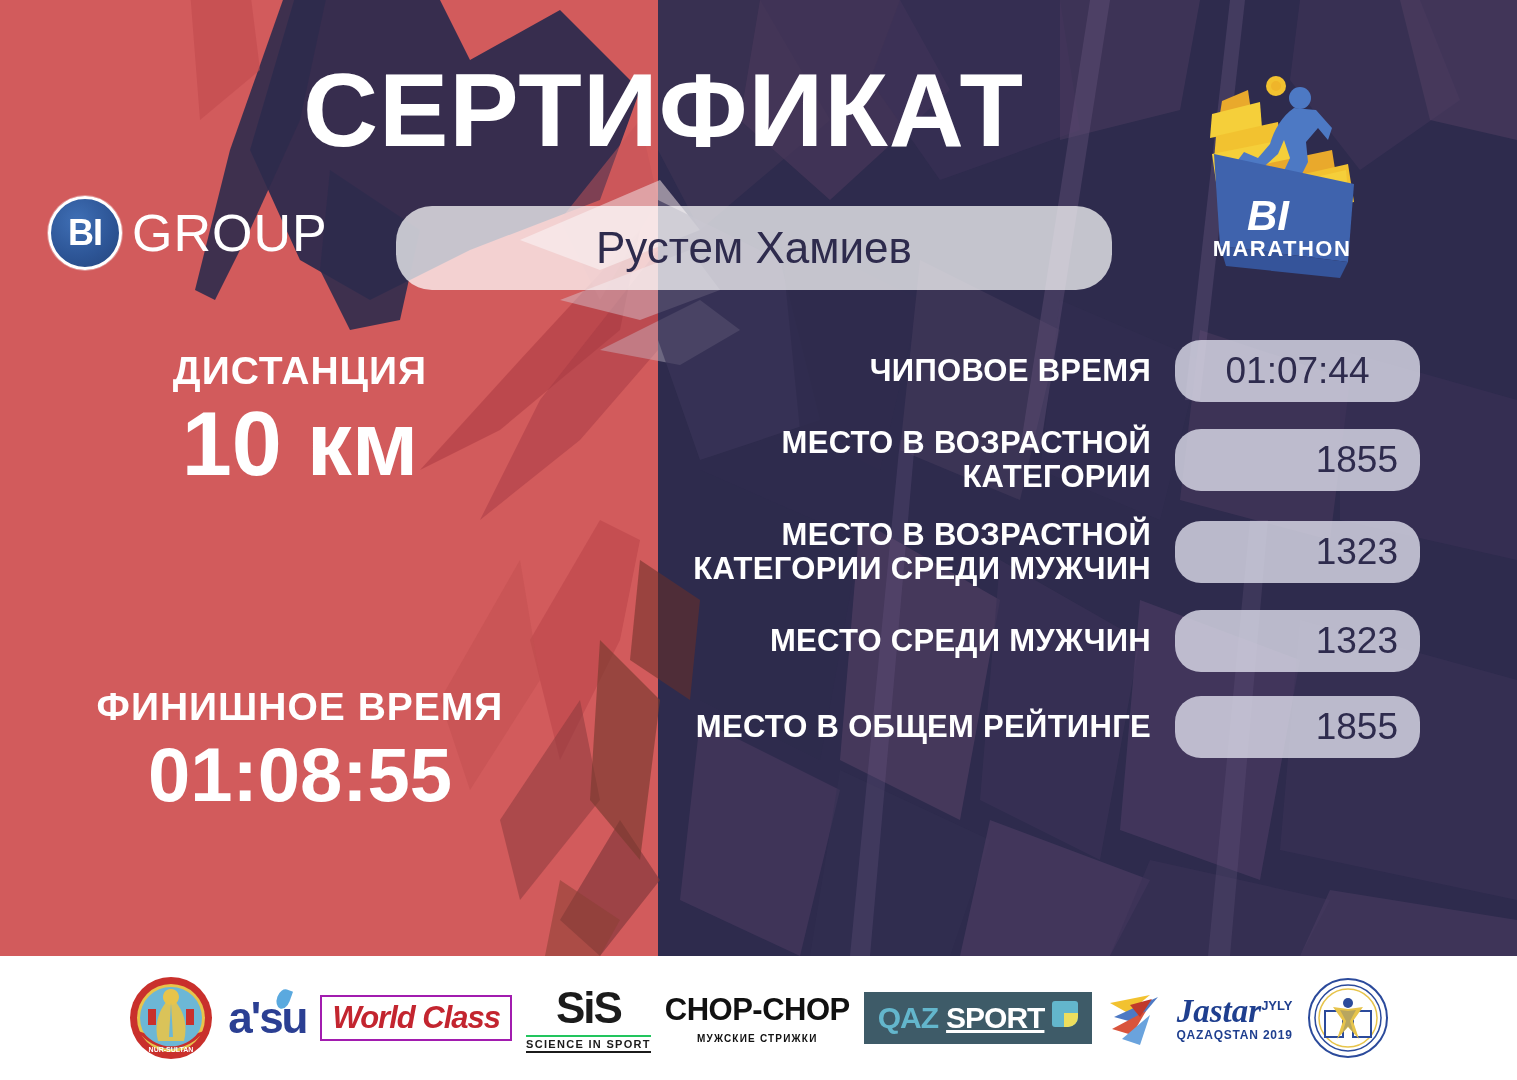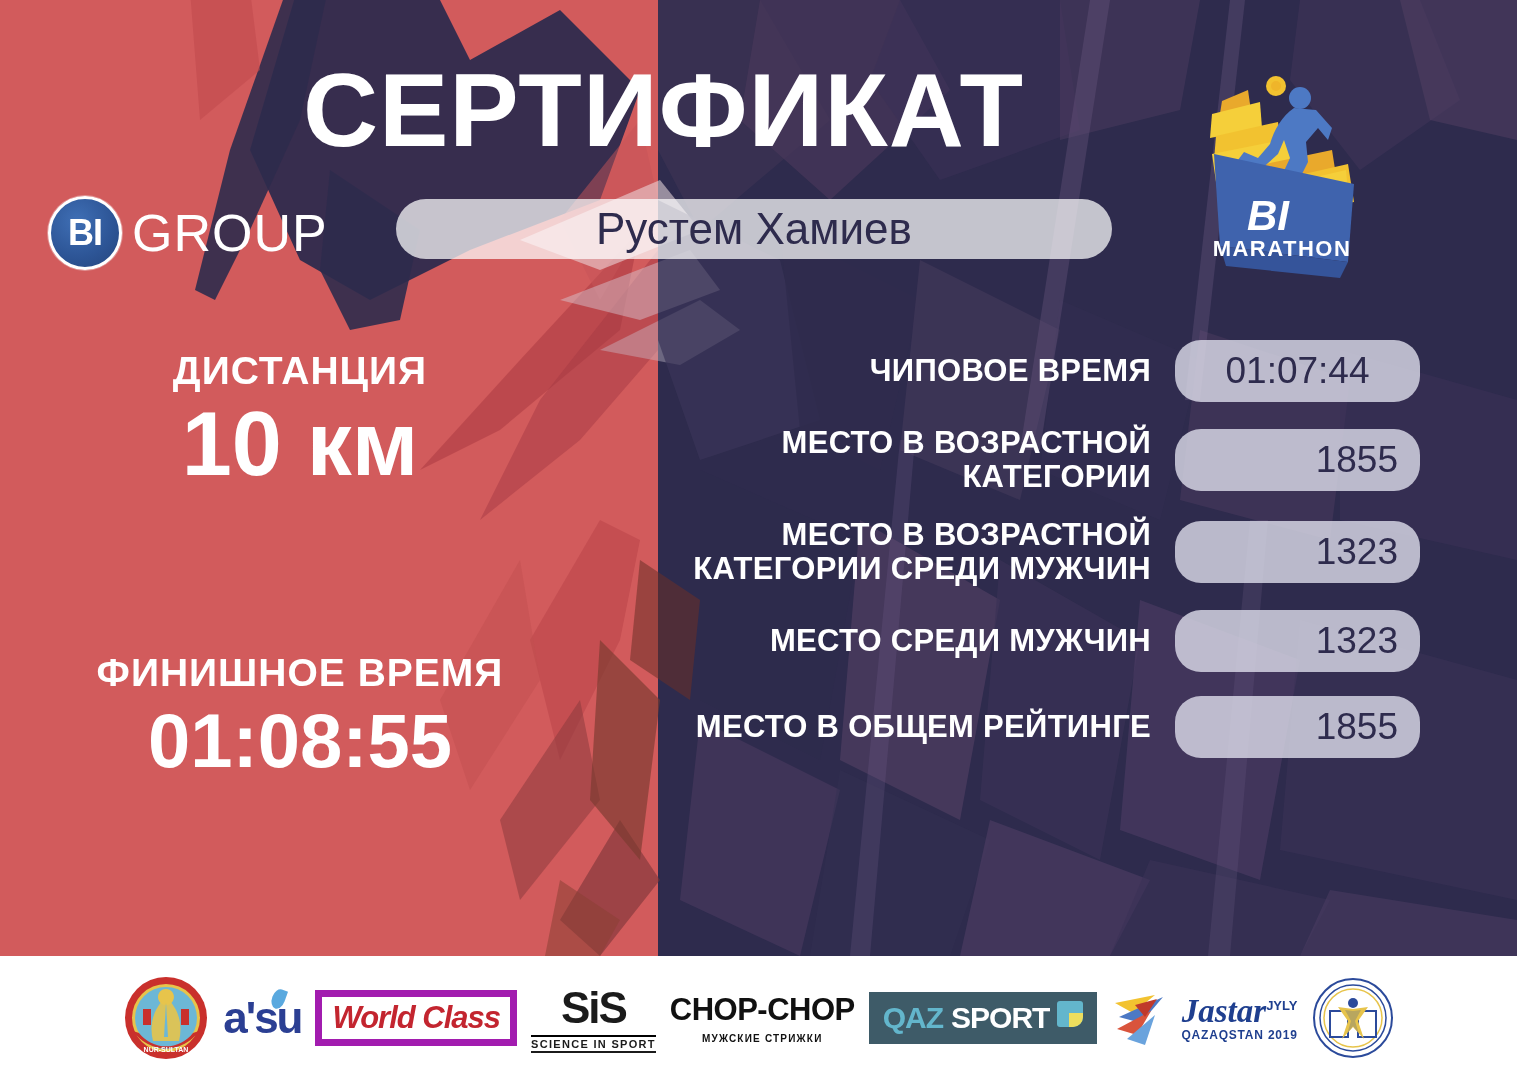--- a/index.html
+++ b/index.html
@@ -61,43 +61,43 @@
     background:radial-gradient(circle at 38% 32%, #3f6fb5 0%, #2d5596 58%, #24457d 100%);
     border:3px solid #ffffff;
     display:flex; align-items:center; justify-content:center;
     color:#ffffff; font-size:36px; font-weight:bold; letter-spacing:-1px;
     box-shadow:0 0 0 1px rgba(255,255,255,.35);
   }
   .bi-word {
     color:#ffffff; font-size:52px; font-weight:500; letter-spacing:1px;
   }
   .nameplate {
-    position:absolute; left:396px; top:199px;
-    width:716px; height:60px; border-radius:36px;
+    position:absolute; left:396px; top:206px;
+    width:716px; height:84px; border-radius:36px;
     background:rgba(255,255,255,.72);
     display:flex; align-items:center; justify-content:center;
   }
   .nameplate span {
     color:#2e2b4d; font-size:44px; font-weight:400;
   }
 
   
   .mlogo { position:absolute; left:1182px; top:66px; width:200px; height:230px; }
 
   
   .lblock { position:absolute; text-align:center; width:460px; left:70px; color:#ffffff; }
   .lblock .lb-label {
     font-size:39px; font-weight:bold; letter-spacing:1px; line-height:1.16;
   }
   .lblock .lb-value {
     font-size:86px; font-weight:bold; letter-spacing:0px; line-height:1.05;
   }
   #dist-block { top:348px; }
   #dist-block .lb-value { font-size:90px; margin-top:4px; }
-  #fin-block { top:650px; }
+  #fin-block { top:684px; }
   #fin-block .lb-value { font-size:76px; margin-top:6px; }
 
   
   .stats {
     position:absolute; left:600px; top:340px;
     width:820px;
     display:flex; flex-direction:column; gap:24px;
   }
   .stat-row { display:flex; align-items:center; }
   .stat-label {
@@ -111,32 +111,32 @@
     display:flex; align-items:center; justify-content:flex-end;
     padding-right:22px;
     color:#2e2b4d; font-size:37px; font-weight:400;
   }
   .stat-row.time .stat-pill { justify-content:center; padding-right:0; }
 
   
   .lg-asu { color:#2b3f93; font-size:44px; font-weight:bold; letter-spacing:-2px; position:relative; }
   .lg-asu .drop { position:absolute; left:49px; top:-4px; width:13px; height:20px;
     background:#5aa9df; border-radius:60% 0 60% 60%; transform:rotate(20deg); }
-  .lg-wc { border:7px solid #a21caf; color:#c3252f; font-style:italic; font-weight:bold;
+  .lg-wc { border:2px solid #a21caf; color:#c3252f; font-style:italic; font-weight:bold;
     font-size:31px; padding:3px 10px; letter-spacing:-1px; white-space:nowrap; }
   .lg-sis { text-align:center; }
   .lg-sis .big { font-size:44px; font-weight:bold; color:#1b1b1b; letter-spacing:-2px; }
   .lg-sis .sub { font-size:11px; font-weight:bold; color:#1b1b1b; letter-spacing:1.3px;
-    border-top:2px solid #000000; border-bottom:2px solid #1b1b1b; padding:1px 0; margin-top:2px; }
+    border-top:2px solid #22c55e; border-bottom:2px solid #1b1b1b; padding:1px 0; margin-top:2px; }
   .lg-chop { text-align:center; }
   .lg-chop .big { font-size:31px; font-weight:bold; color:#111; letter-spacing:-.5px; }
   .lg-chop .sub { font-size:10px; font-weight:bold; color:#111; letter-spacing:1.2px; margin-top:5px; }
   .lg-qaz { background:#3e5b68; padding:9px 14px; display:flex; gap:8px; }
   .lg-qaz .t1 { color:#63b6cc; font-size:30px; font-weight:bold; letter-spacing:-1px; }
-  .lg-qaz .t2 { color:#ffffff; font-size:30px; font-weight:bold; letter-spacing:-1px; }
+  .lg-qaz .t2 { color:#ffffff; font-size:30px; font-weight:bold; letter-spacing:-1px;text-decoration:underline; }
   .lg-qaz .sq { width:26px; height:26px; background:#63b6cc; border-radius:3px 3px 10px 3px;
     position:relative; overflow:hidden; }
   .lg-qaz .sq::after { content:""; position:absolute; right:0; bottom:0; width:14px; height:14px;
     background:#edde5d; border-radius:0 0 8px 0; }
   .lg-jastar { display:flex; align-items:center; gap:6px; }
   .lg-jastar .txt { text-align:center; }
   .lg-jastar .nm { font-size:33px; color:#1f3f8f; font-style:italic; font-weight:bold;
     font-family:"Liberation Serif", serif; line-height:1; }
   .lg-jastar .nm sup { font-size:13px; font-style:normal; font-family:"Liberation Sans", sans-serif; }
   .lg-jastar .yr { font-size:12px; color:#1f3f8f; font-weight:bold; letter-spacing:.8px; }

